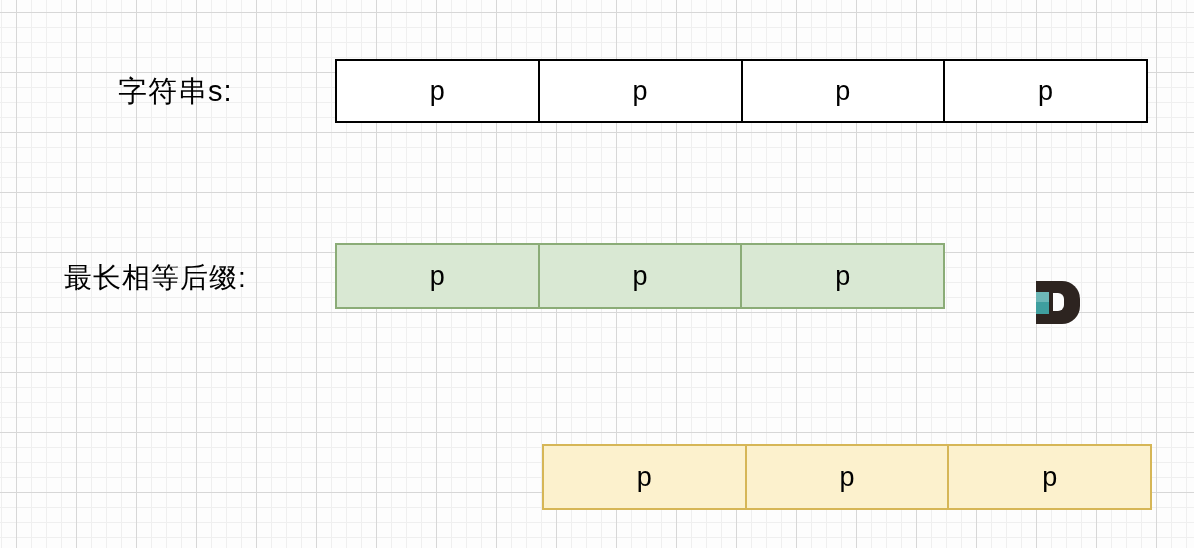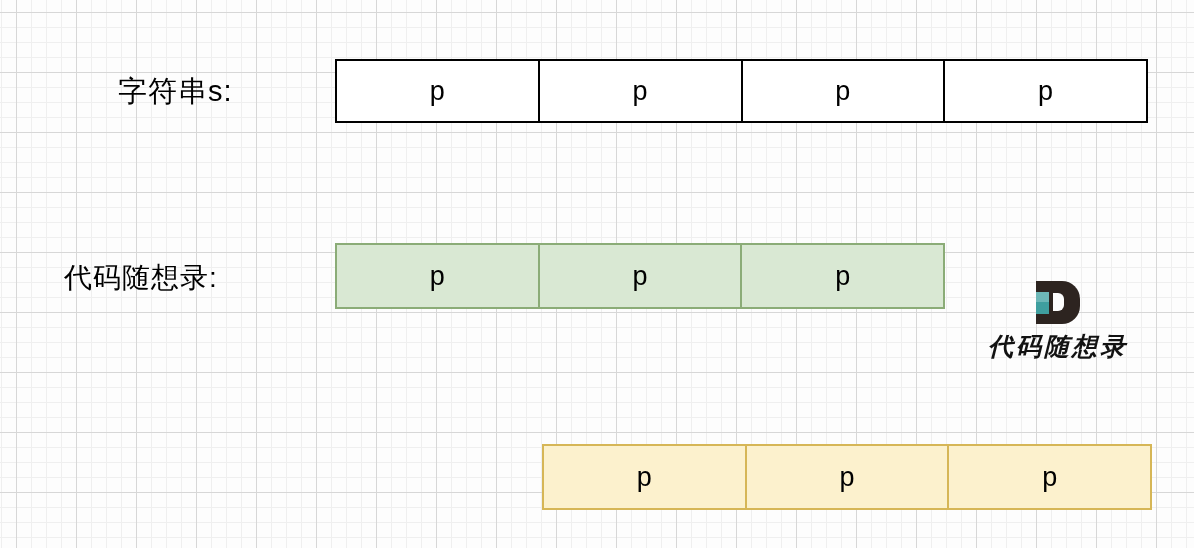--- a/index.html
+++ b/index.html
@@ -91,36 +91,35 @@
 
   <div class="row-label" id="label-string">字符串s:</div>
 
   <div class="cell-row" id="row-string" style="background: rgb(255, 255, 255); border-color: rgb(0, 0, 0);">
     <div class="cell" style="border-color: rgb(0, 0, 0);">p</div>
     <div class="cell" style="border-color: rgb(0, 0, 0);">p</div>
     <div class="cell" style="border-color: rgb(0, 0, 0);">p</div>
     <div class="cell" style="border-color: rgb(0, 0, 0);">p</div>
   </div>
 
-  <div class="row-label" id="label-prefix">代码随想录:</div>
+  <div class="row-label" id="label-prefix">最长相等后缀:</div>
 
   <div class="cell-row" id="row-prefix" style="background: rgb(217, 232, 211); border-color: rgb(139, 172, 119);">
     <div class="cell" style="border-color: rgb(139, 172, 119);">p</div>
     <div class="cell" style="border-color: rgb(139, 172, 119);">p</div>
     <div class="cell" style="border-color: rgb(139, 172, 119);">p</div>
   </div>
 
 
   <div class="cell-row" id="row-suffix" style="background: rgb(252, 241, 205); border-color: rgb(214, 182, 86);">
     <div class="cell" style="border-color: rgb(214, 182, 86);">p</div>
     <div class="cell" style="border-color: rgb(214, 182, 86);">p</div>
     <div class="cell" style="border-color: rgb(214, 182, 86);">p</div>
   </div>
 
   <div id="logo">
     <div id="logo-d" style="background: rgb(45, 36, 32);">
       <div id="logo-d-counter"></div>
       <div id="logo-d-accent" style="background: linear-gradient(rgb(109, 183, 183) 0px, rgb(109, 183, 183) 45%, rgb(63, 159, 159) 45%, rgb(63, 159, 159) 100%);"></div>
     </div>
-    <div id="logo-text">代码随想录</div>
   </div>
 
 </div>
 
 </body></html>

